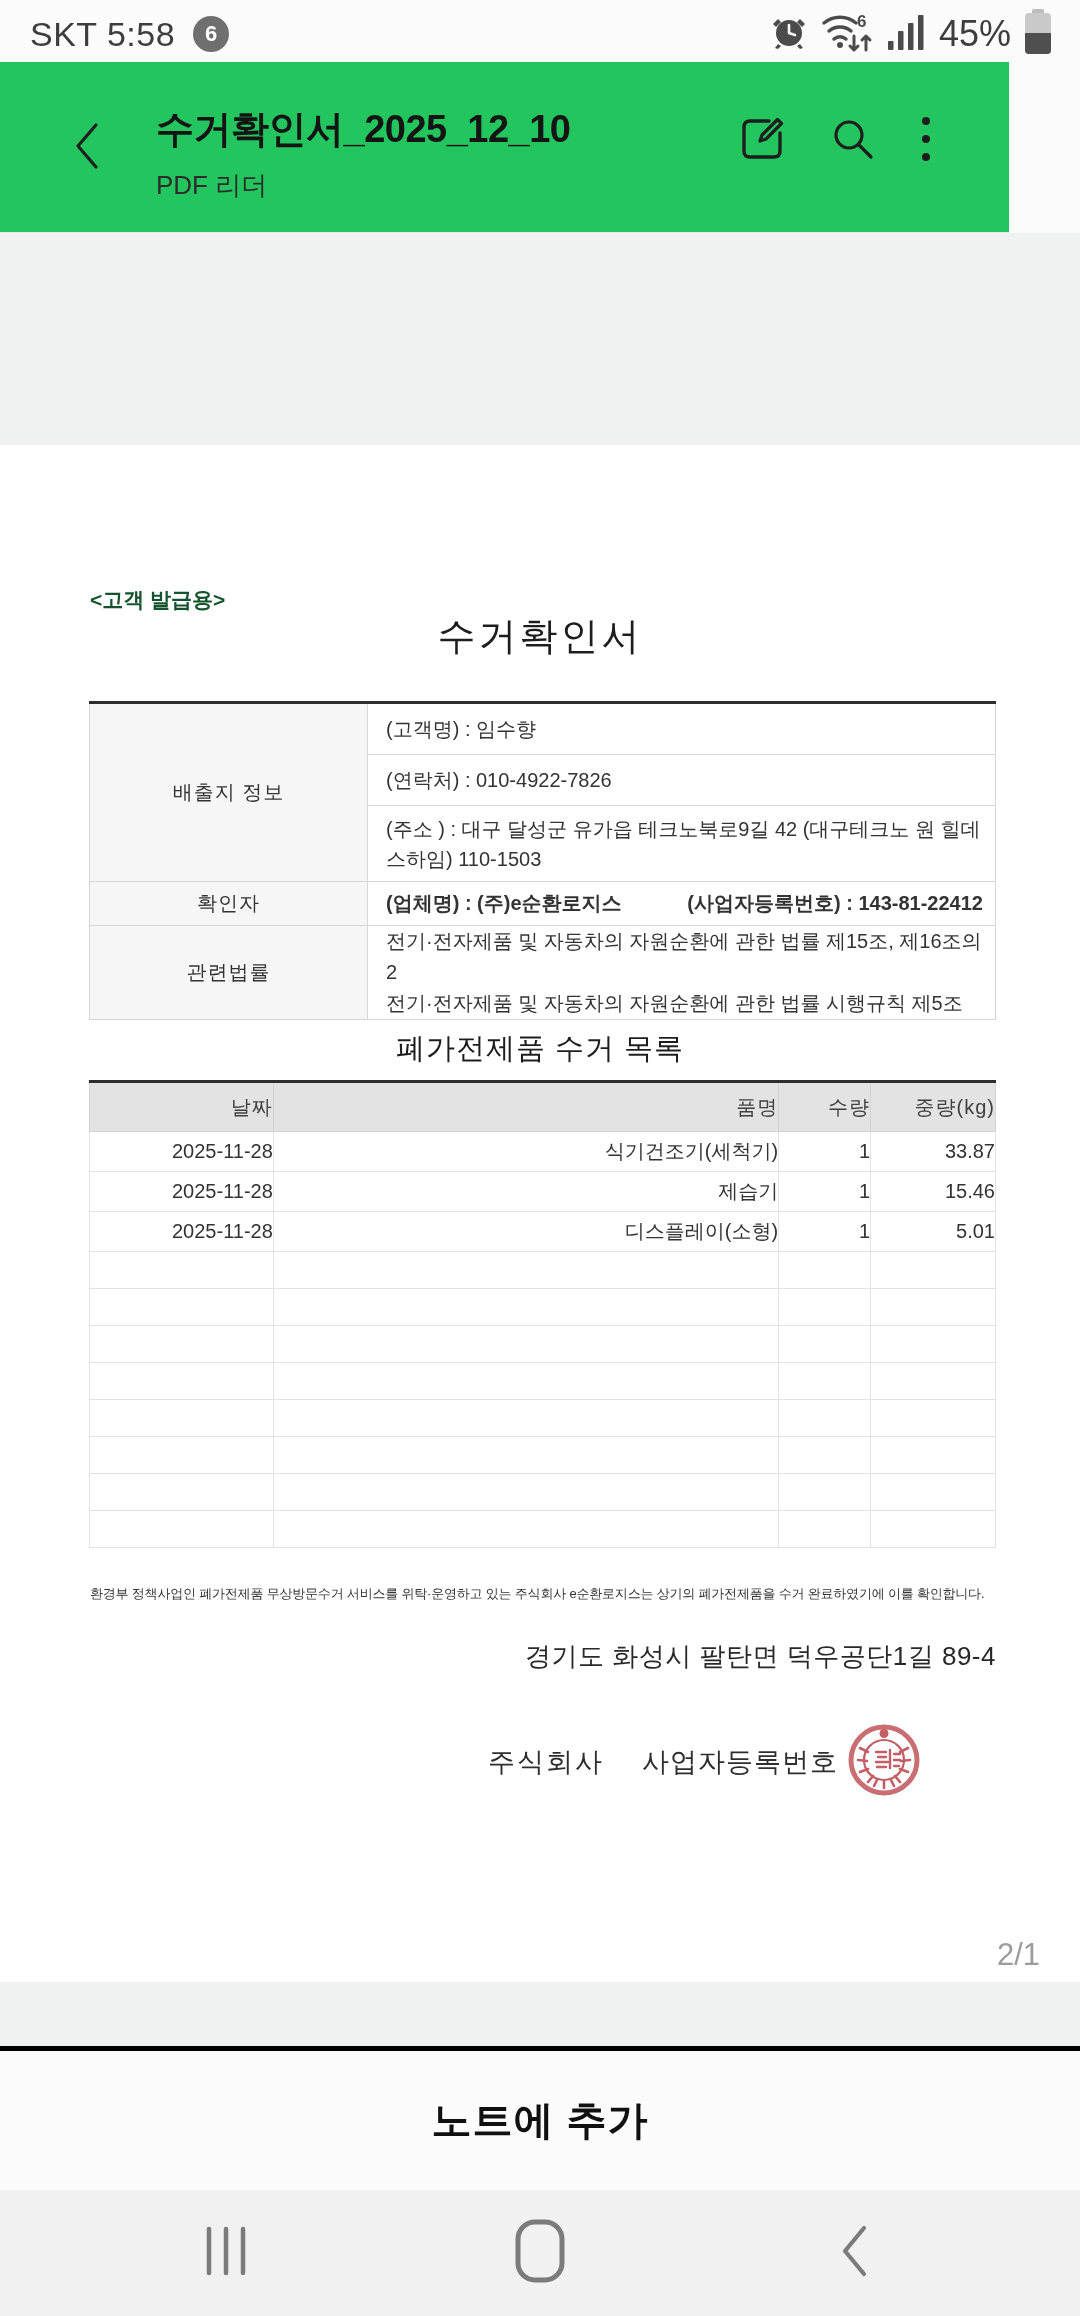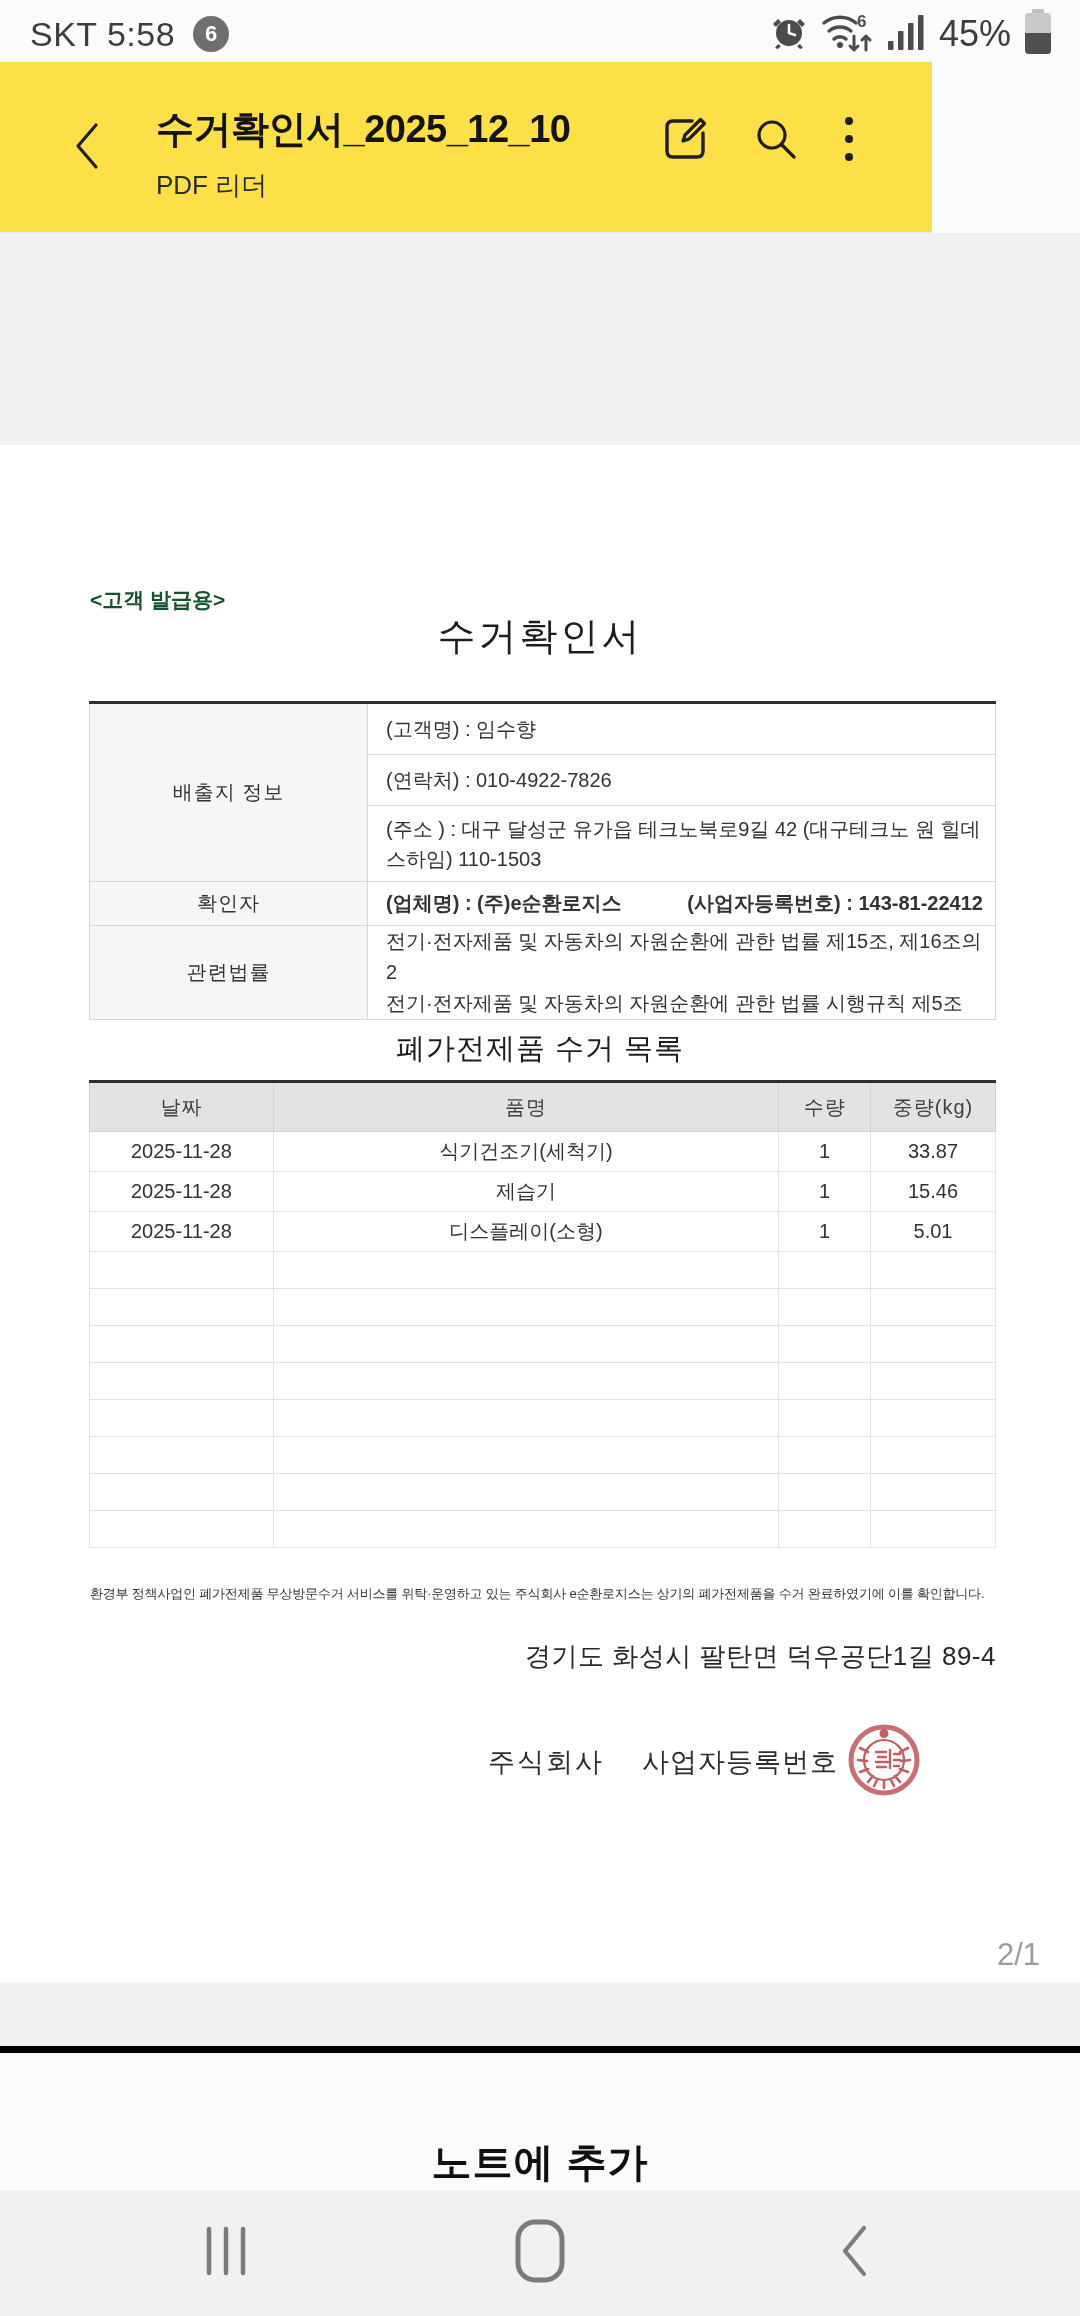--- a/index.html
+++ b/index.html
@@ -23,22 +23,22 @@
   .notif-badge {
     width:36px; height:36px; border-radius:50%; background:#6f6f6f;
     color:#fff; font-size:22px; font-weight:700;
     display:flex; align-items:center; justify-content:center;
   }
   .status-right { display:flex; align-items:center; gap:13px; }
   .battery-text { font-size:36px; color:#3d3d3d; }
 
   
   .app-bar {
-    position:absolute; top:62px; left:0; width:932px; height:171px;
-    background:#fde047; border-bottom:1px solid #e7e7e7;
+    position:absolute; top:62px; left:0; width:1009px; height:171px;
+    background:#22c55e; border-bottom:1px solid #e7e7e7;
   }
   .back-btn { position:absolute; left:70px; top:58px; cursor:pointer; }
   .titles { position:absolute; left:156px; top:42px; }
   .app-title { font-size:38px; font-weight:700; color:#141414; letter-spacing:-0.5px; }
   .app-subtitle { margin-top:13px; font-size:26px; color:#2c2c2c; }
   .app-actions { position:absolute; right:76px; top:52px; display:flex; align-items:center; gap:42px; }
   .icon-btn { cursor:pointer; display:flex; align-items:center; justify-content:center; }
 
   
   .viewer { position:absolute; top:233px; left:0; width:1080px; height:1813px; background:#f0f1f1; }
@@ -63,21 +63,21 @@
   .r-law   td { height:67px; }
   .r-addr .val { line-height:30px; padding-top:6px; padding-bottom:6px; }
   .pair { display:flex; justify-content:space-between; align-items:center; width:100%;font-weight:bold; }
   .law-line { line-height:31px; }
 
   .list-title { position:absolute; top:584px; left:0; width:100%; text-align:center;
                 font-size:29px; font-weight:500; color:#1d1d1d; letter-spacing:1px; }
 
   .collection-table {
     position:absolute; top:635px; left:89px; width:907px;
-    border-top:3px solid #2e2e2e; font-size:20px; color:#333; text-align:center;border-radius:11px;
+    border-top:3px solid #2e2e2e; font-size:20px; color:#333; text-align:right;border-radius:11px;
   }
   .collection-table th {
     background:#e3e3e3; height:50px; font-weight:500; color:#3f3f3f;
     border:1px solid #d2d2d2; font-size:20px; letter-spacing:1px;
   }
   .collection-table td { border:1px solid #e2e2e2; height:40px; }
   .collection-table tr.empty td { height:37px; }
 
   .confirm-text { position:absolute; top:1126px; left:90px; width:902px;
                   font-size:13px; line-height:45px; color:#333; letter-spacing:-0.2px; }
@@ -86,22 +86,22 @@
                  display:flex; align-items:center; }
   .company-type { font-size:27px; color:#2e2e2e; letter-spacing:2px; }
   .company-name { font-size:27px; color:#2e2e2e; margin-left:38px; letter-spacing:1px; }
   .stamp { margin-left:8px; }
 
   .page-indicator { position:absolute; top:1704px; right:40px; font-size:31px; color:#9c9c9c; }
 
   
   .note-bar {
     position:absolute; top:2046px; left:0; width:1080px; height:144px;
-    background:#fbfbfb; border-top:7px solid #000000;
-    display:flex; align-items:flex-end; justify-content:center; cursor:pointer;
+    background:#fbfbfb; border-top:5px solid #000000;
+    display:flex; align-items:center; justify-content:center; cursor:pointer;
   }
   .note-label { font-size:40px; font-weight:700; color:#101010; letter-spacing:1px; }
 
   .nav-bar {
     position:absolute; top:2190px; left:0; width:1080px; height:126px;
     background:#f1f1f1; display:flex; align-items:center; justify-content:center; gap:250px;
   }
   .nav-btn { cursor:pointer; display:flex; align-items:center; justify-content:center; width:64px; height:70px; }
 </style>
 </head>

